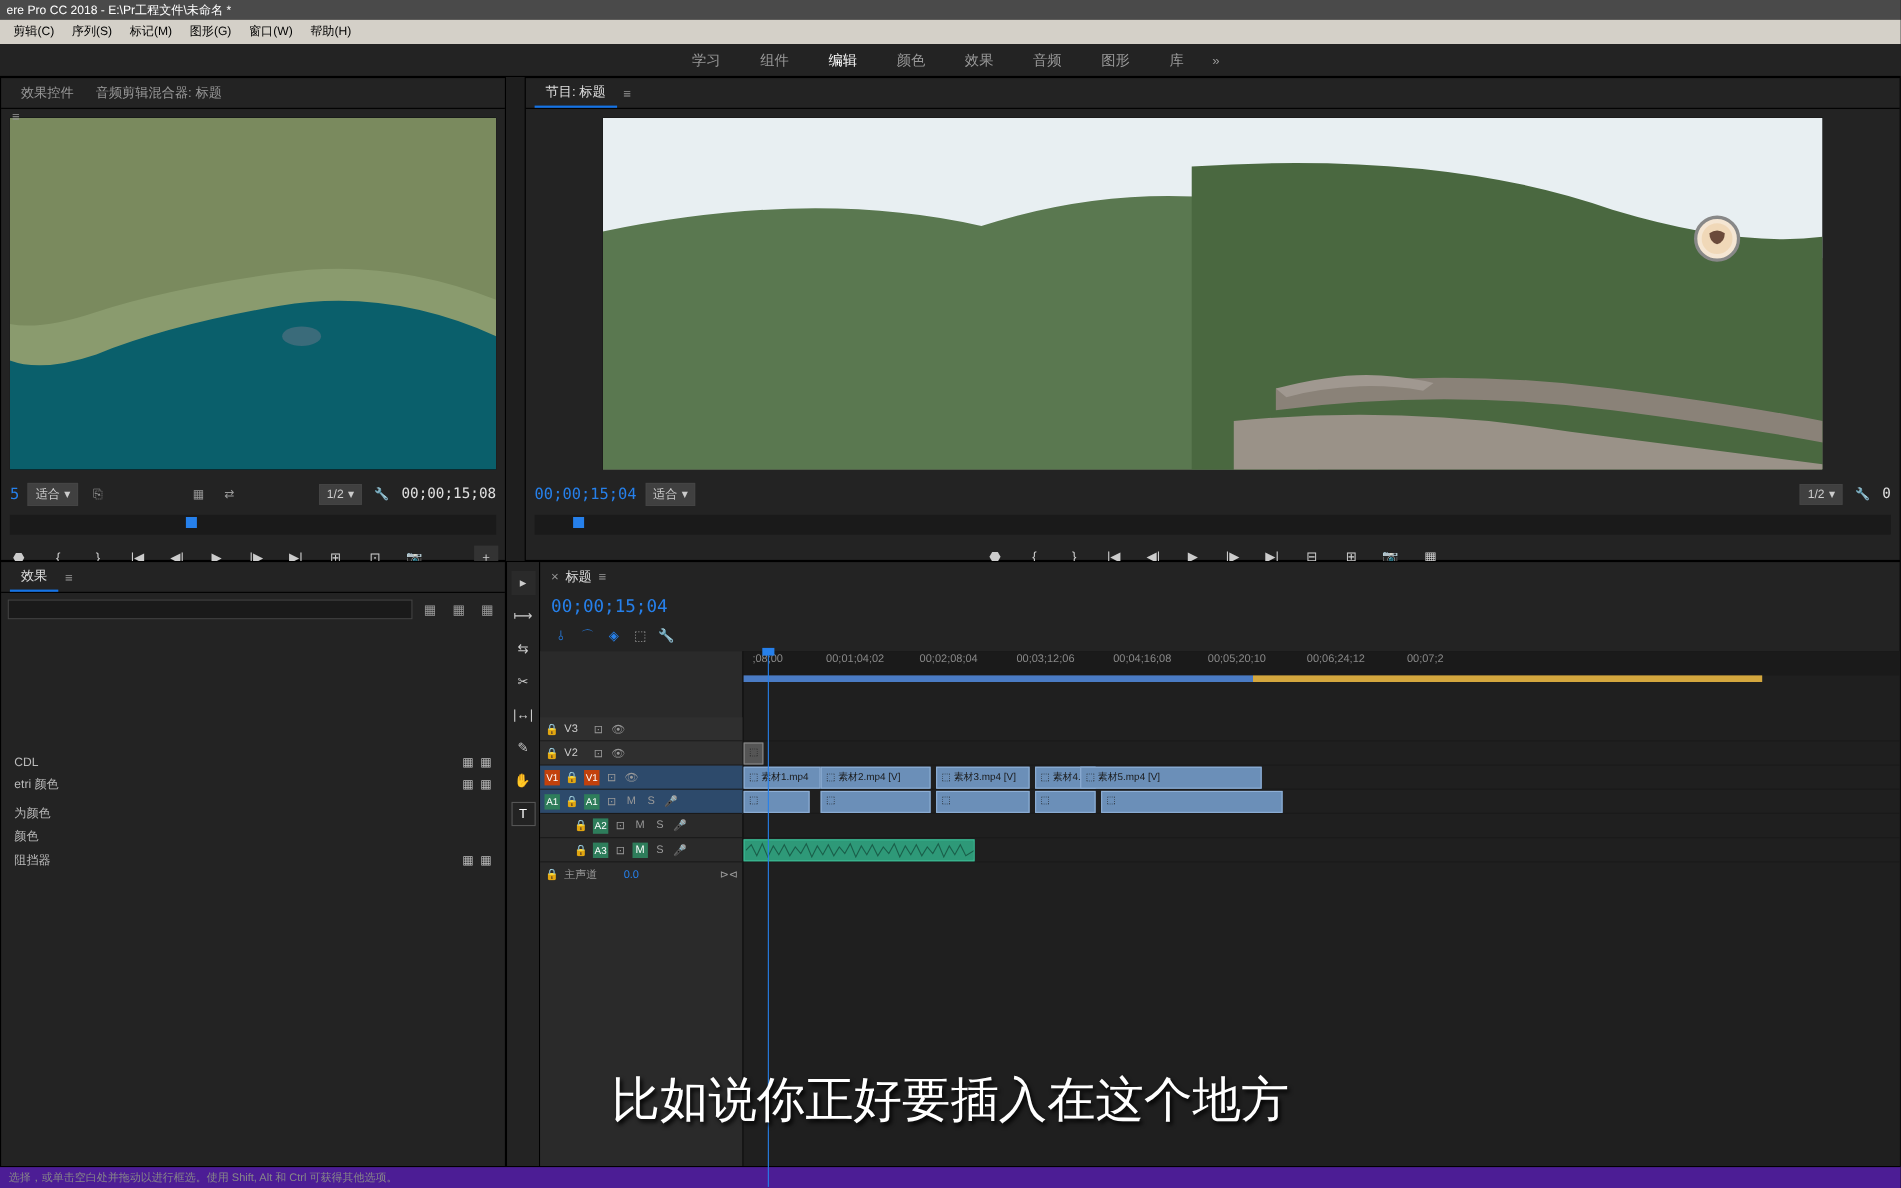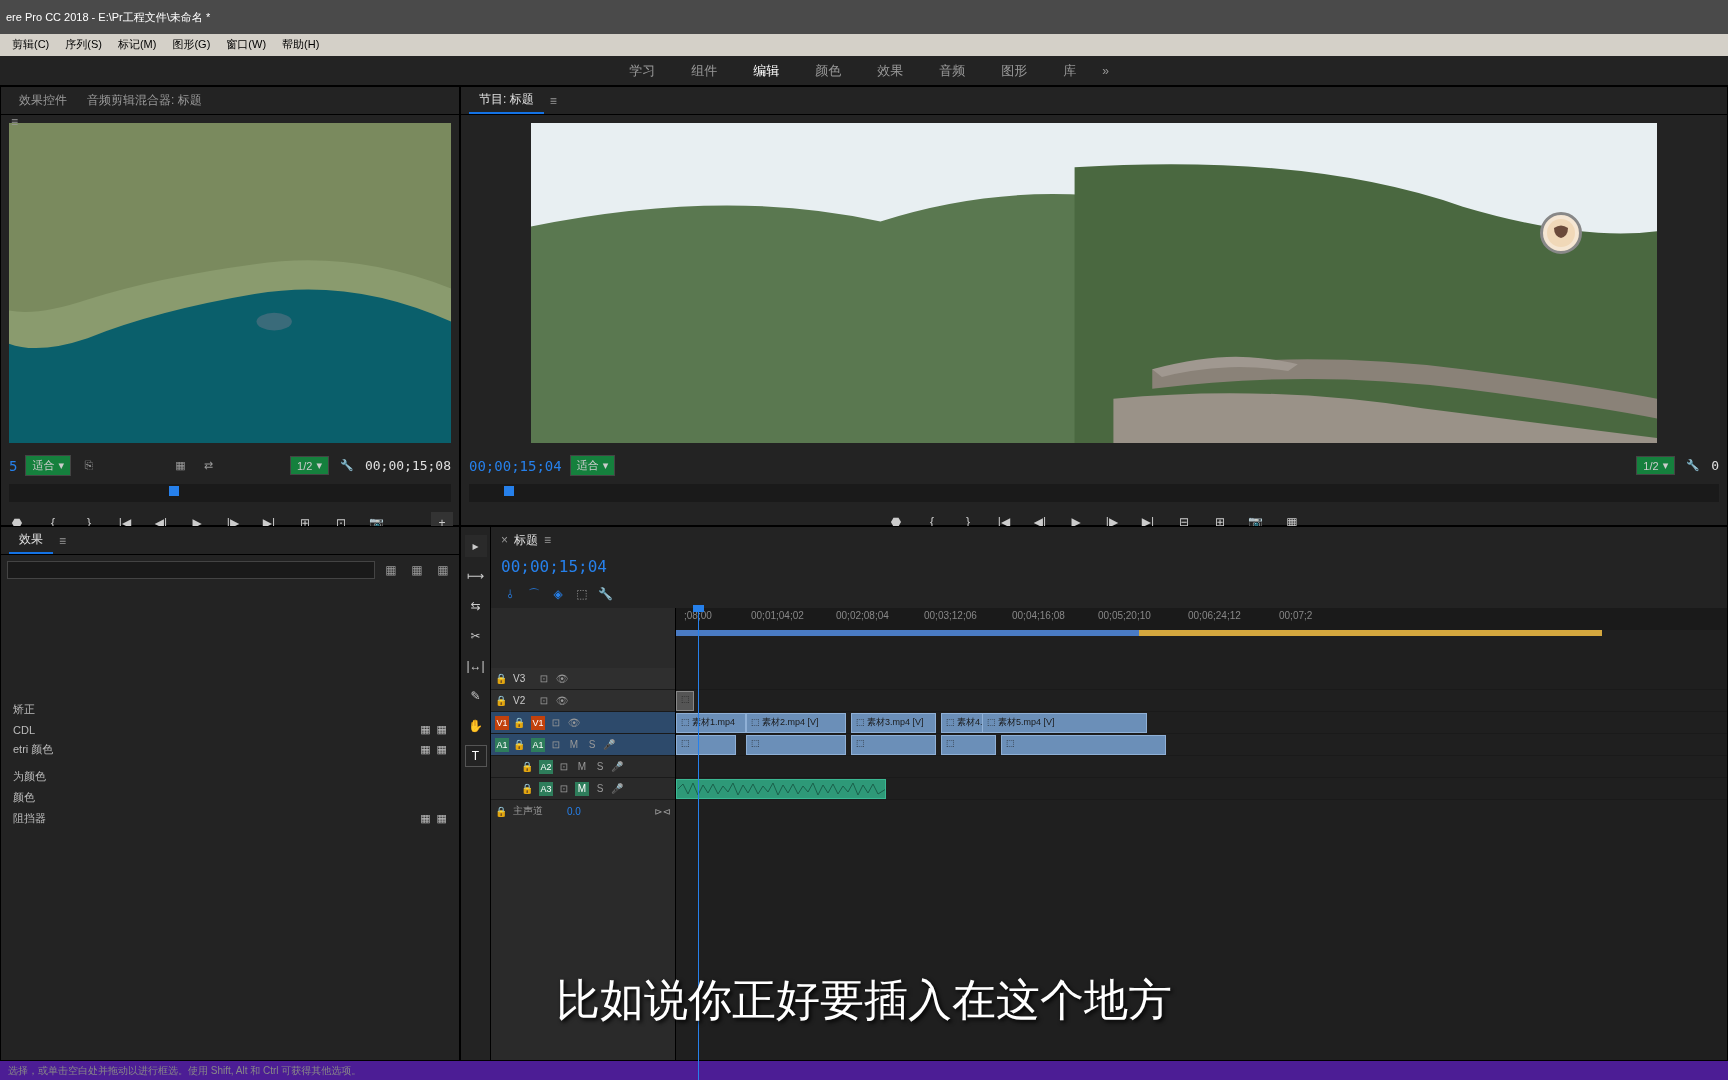--- a/index.html
+++ b/index.html
@@ -1,37 +1,37 @@
 <!DOCTYPE html>
 <html><head>
 <meta charset="utf-8">
 <style>
 * { margin: 0; padding: 0; box-sizing: border-box; font-family: "Microsoft YaHei", Arial, sans-serif; }
 body { background: #1e1e1e; color: #ccc; width: 1728px; height: 1080px; overflow: hidden; position: relative; font-size: 12px; }
-.title-bar { height: 34px; background: #4a4a4a; color: #fff; padding: 1px 6px; font-size: 11px; display: flex; align-items: center; }
+.title-bar { height: 18px; background: #4a4a4a; color: #fff; padding: 1px 6px; font-size: 11px; display: flex; align-items: center; }
 .menu-bar { height: 22px; background: #d4d0c8; display: flex; padding: 0 4px; }
 .menu-item { padding: 3px 8px; color: #000; font-size: 11px; cursor: pointer; }
 .workspace-tabs { height: 30px; background: #232323; display: flex; align-items: center; justify-content: center; border-bottom: 1px solid #000; }
 .ws-tab { padding: 6px 18px; color: #999; font-size: 13px; cursor: pointer; }
 .ws-tab.active { color: #fff; }
 .ws-more { color: #999; padding: 4px 8px; }
 .main-grid { display: grid; grid-template-columns: 460px 1fr; grid-template-rows: 440px 1fr; height: calc(1080px - 70px); }
 .panel { background: #232323; border: 1px solid #000; position: relative; }
 .panel-tabs { height: 28px; display: flex; align-items: center; padding: 0 8px; border-bottom: 1px solid #000; }
 .panel-tab { padding: 4px 10px; color: #999; font-size: 12px; cursor: pointer; }
 .panel-tab.active { color: #e0e0e0; border-bottom: 2px solid #1473e6; }
 .hamburger { margin-left: 6px; color: #999; }
 .source-monitor { grid-column: 1; grid-row: 1; }
-.program-monitor { grid-column: 2; grid-row: 1; }
+.program-monitor { grid-column: 2; grid-row: 1; margin-left: 17px; }
 .viewer { display: flex; justify-content: center; align-items: center; height: 320px; background: #000; margin: 8px; overflow: hidden; }
 .viewer svg { width: 100%; height: 100%; }
 .monitor-controls { display: flex; align-items: center; padding: 4px 8px; gap: 8px; color: #999; font-size: 11px; }
 .timecode { color: #2680eb; font-size: 14px; font-family: monospace; }
 .timecode-white { color: #e0e0e0; font-size: 13px; font-family: monospace; }
-.dropdown { background: #15803d; border: 1px solid #444; padding: 2px 6px; color: #ccc; display: inline-flex; align-items: center; gap: 4px; }
+.dropdown { background: #404040; border: 1px solid #444; padding: 2px 6px; color: #ccc; display: inline-flex; align-items: center; gap: 4px; }
 .timeline-ruler { height: 18px; display: flex; align-items: center; position: relative; background: #1a1a1a; margin: 4px 8px; }
 .playhead { width: 10px; height: 10px; background: #2680eb; position: absolute; top: 2px; }
 .transport { display: flex; justify-content: center; gap: 16px; padding: 6px; align-items: center; }
 .transport-btn { width: 20px; height: 20px; color: #ccc; display: flex; align-items: center; justify-content: center; cursor: pointer; }
 .bottom-left { grid-column: 1; grid-row: 2; display: flex; flex-direction: column; }
 .effects-search { display: flex; padding: 6px; gap: 6px; }
 .search-box { flex: 1; background: #1a1a1a; border: 1px solid #444; height: 18px; }
 .icon-btn { width: 20px; height: 18px; color: #999; display: flex; align-items: center; justify-content: center; cursor: pointer; }
 .effects-list { flex: 1; padding: 4px 8px; overflow: hidden; }
 .fx-item { padding: 3px 4px; color: #bbb; font-size: 11px; display: flex; align-items: center; justify-content: space-between; }
@@ -214,23 +214,20 @@
     </div>
     <div class="effects-search">
       <input class="search-box" style="">
       <div class="icon-btn">▦</div>
       <div class="icon-btn">▦</div>
       <div class="icon-btn">▦</div>
     </div>
     <div class="effects-list">
       <div style="height:110px"></div>
       <div class="fx-item">
-          <span>矫正</span>
-        </div>
-      <div class="fx-item">
           <span>CDL</span>
           <div class="fx-icons">
             <span>▦</span>
             <span>▦</span>
           </div>
         </div>
       <div class="fx-item">
           <span>etri 颜色</span>
           <div class="fx-icons">
             <span>▦</span>

